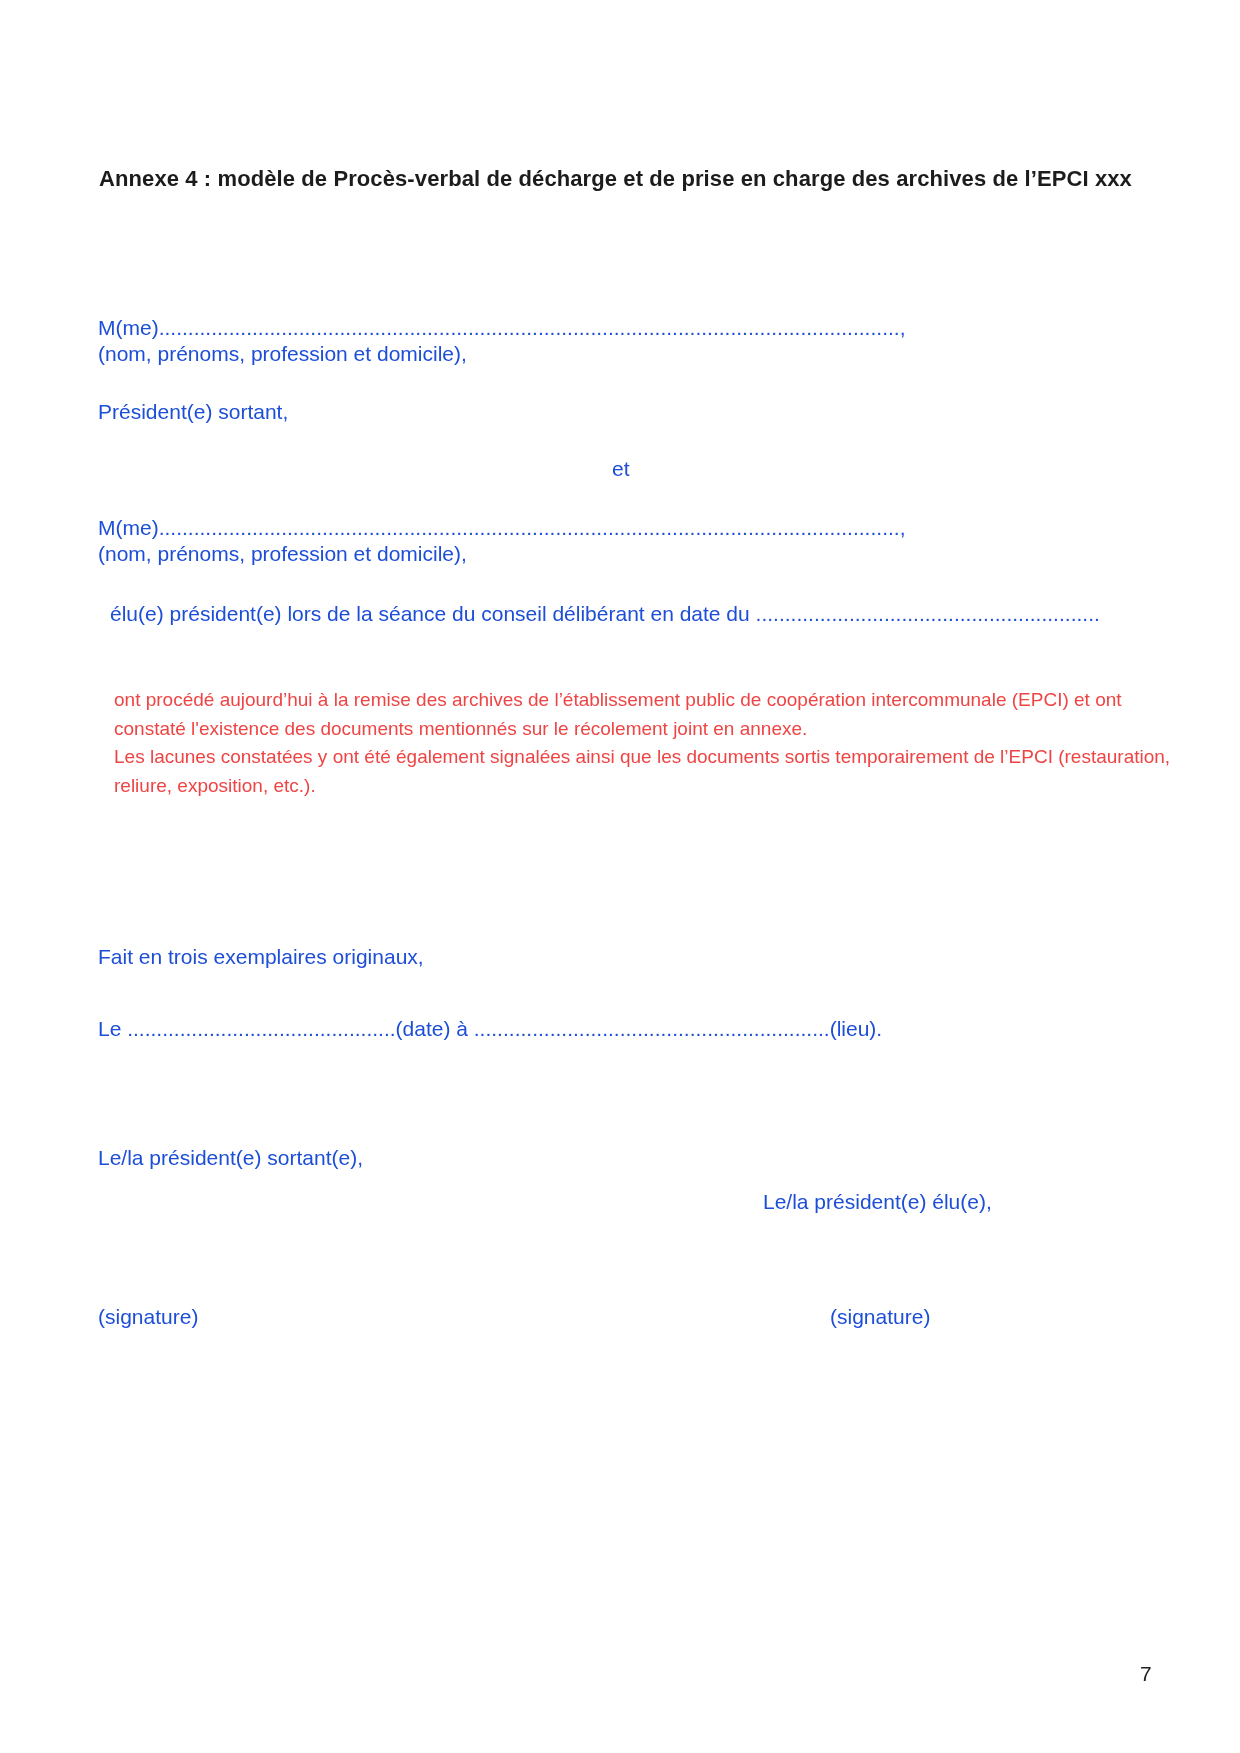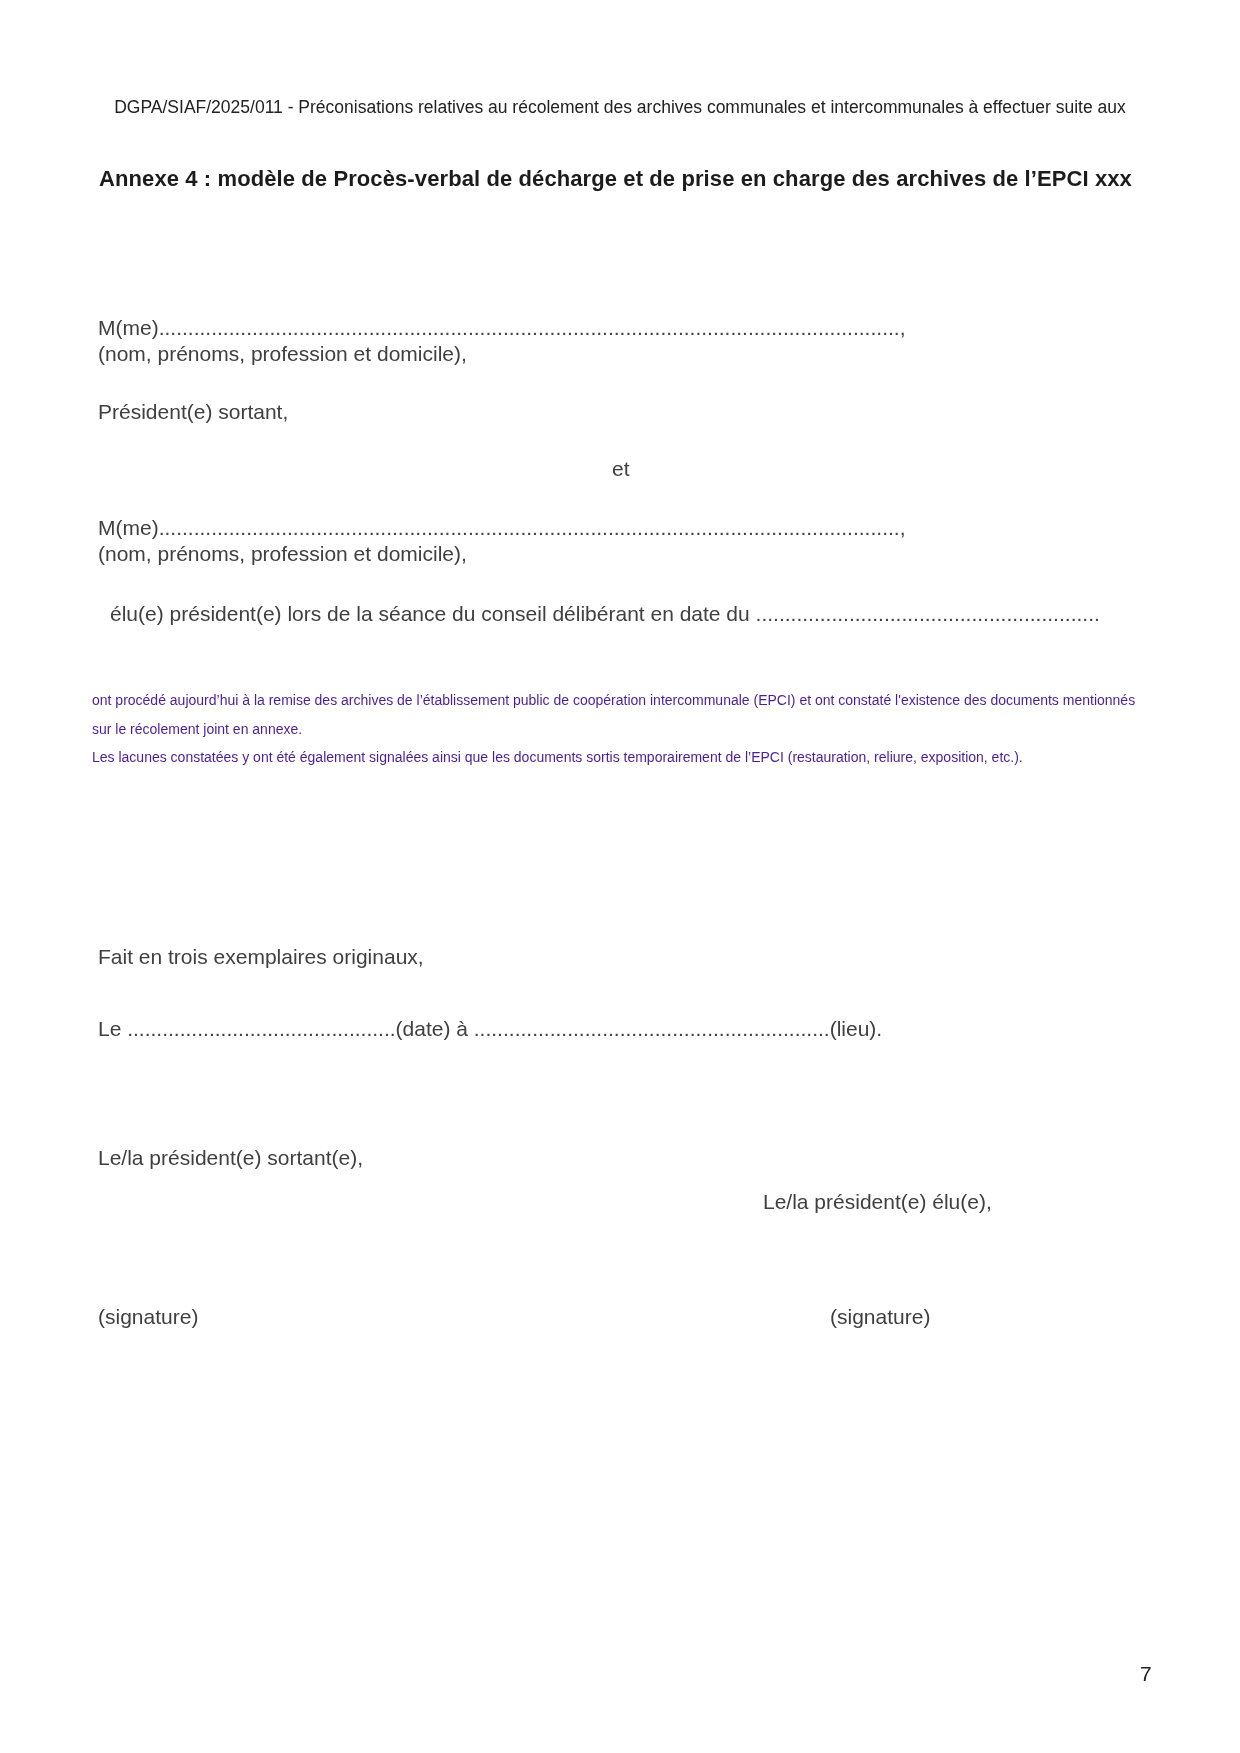--- a/index.html
+++ b/index.html
@@ -1,29 +1,28 @@
 <!DOCTYPE html>
 <html><head>
   <meta charset="utf-8">
   <style>
     html, body { margin: 0; padding: 0; background: #ffffff; }
     body { width: 1240px; height: 1753px; position: relative; overflow: hidden;
       font-family: "Liberation Sans", "DejaVu Sans", sans-serif; color: #1e1e1e; }
     .abs { position: absolute; }
     .header { left: 0; width: 1240px; text-align: center; font-size: 17.5px; line-height: 22px; color: #222; }
     .title { left: 99px; top: 166px; font-size: 22px; font-weight: bold; color: #1c1c1c; letter-spacing: 0.1px; white-space: nowrap; }
-    .txt { font-size: 21px; line-height: 28px; white-space: nowrap; color: #404040; }
-    .para { left: 92px; width: 1062px; font-size: 14px; line-height: 28.5px; color: #4c1d95; }
+    .txt { font-size: 21px; line-height: 28px; white-space: nowrap; color: #1d4ed8; }
+    .para { left: 114px; width: 1062px; font-size: 19px; line-height: 28.5px; color: #ef4444; }
     .pagenum { left: 1140px; top: 1662px; font-size: 21px; color: #222; }
   </style>
 </head>
 <body>
 
 <div class="abs header" style="top:96px;">
-  <div>DGPA/SIAF/2025/011 - Préconisations relatives au récolement des archives communales et intercommunales à effectuer suite aux</div>
 </div>
 
 <div class="abs title">Annexe 4 : modèle de Procès-verbal de décharge et de prise en charge des archives de l’EPCI xxx</div>
 
 <div class="abs txt" style="left:98px; top:314px;">M(me)...............................................................................................................................,</div>
 <div class="abs txt" style="left:98px; top:340px;">(nom, prénoms, profession et domicile),</div>
 <div class="abs txt" style="left:98px; top:398px;">Président(e) sortant,</div>
 
 <div class="abs txt" style="left:612px; top:455px;text-align:right;">et</div>
 

